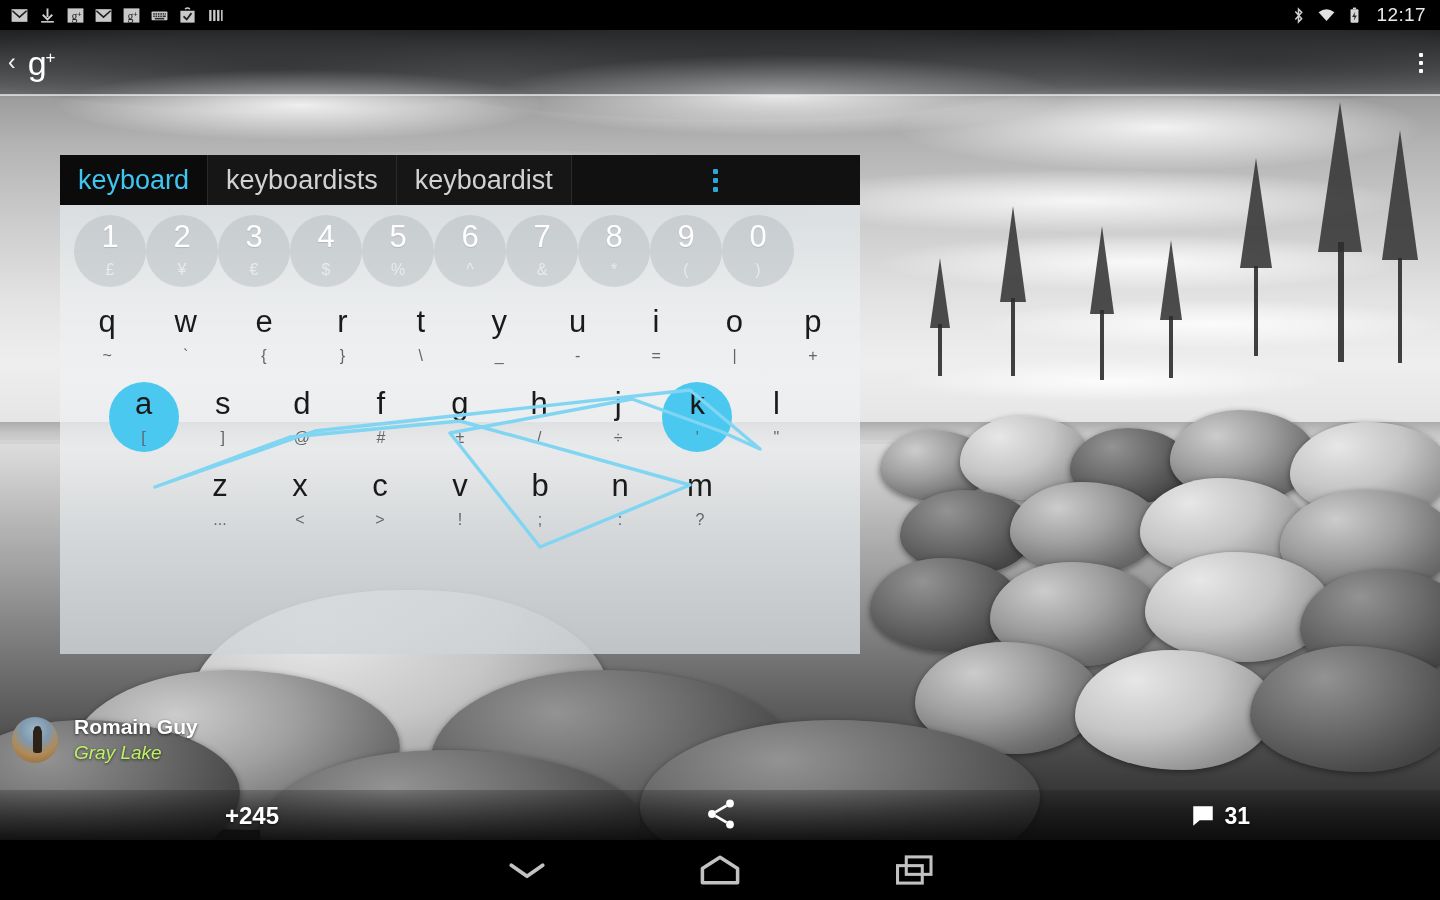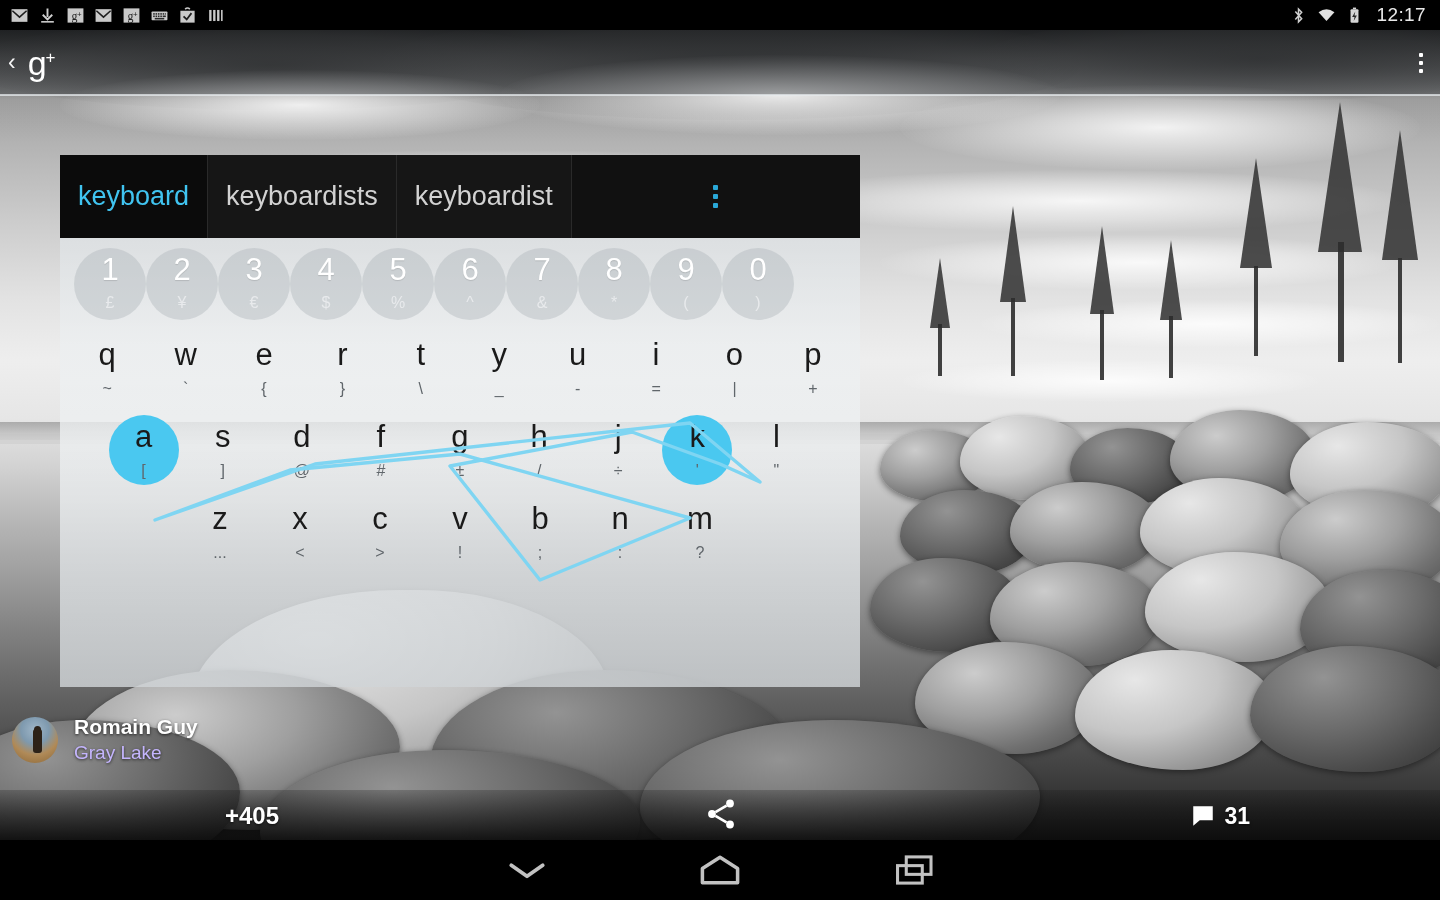--- a/index.html
+++ b/index.html
@@ -86,21 +86,21 @@
   #ab-divider {
     position: absolute; left: 0; top: 94px; width: 1440px; height: 2px;
     background: rgba(230,233,236,0.75); z-index: 41;
   }
 
   
   #kb {
     position: absolute; left: 60px; top: 155px; width: 800px; height: 515px; z-index: 60;
   }
   #suggestions {
-    position: relative; height: 83px; display: flex; align-items: stretch;
+    position: relative; height: 50px; display: flex; align-items: stretch;
     background: #0d0d0d;
   }
   .sugg {
     display: flex; align-items: center; justify-content: center;
     font-size: 27px; color: #d2d2d2; padding: 0 18px;
     border-right: 1px solid #2a2a2a;
     background: #161616;
   }
   .sugg.active { color: #40c4f0; background: #0b0b0b; font-weight: 400; }
   .sugg-overflow {
@@ -163,21 +163,21 @@
     background: radial-gradient(circle at 50% 28%, #9fb6c8 0%, #7e99ae 35%, #b08a58 62%, #8a6636 100%);
     position: relative;
   }
   #avatar .fig {
     position: absolute; left: 46%; top: 26%; width: 9px; height: 24px;
     background: #2d2218; border-radius: 3px;
   }
   #avatar .head { position: absolute; left: 47%; top: 19%; width: 7px; height: 7px; border-radius: 50%; background: #2b2118; }
   #post-text { margin-left: 16px; }
   #post-author { color: #fff; font-size: 21px; font-weight: bold; line-height: 1.25; text-shadow: 0 1px 3px rgba(0,0,0,.7); }
-  #post-place { color: #c4b5fd; font-size: 19px; line-height: 1.35; text-shadow: 0 1px 3px rgba(0,0,0,.7); }
+  #post-place { color: #bef264; font-size: 19px; line-height: 1.35; text-shadow: 0 1px 3px rgba(0,0,0,.7); font-style: italic; }
 
   #post-actions { position: absolute; left: 0; top: 790px; width: 1440px; height: 52px; z-index: 30; display: flex; align-items: center; }
   #plus-count { position: absolute; left: 225px; color: #fff; font-size: 24px; font-weight: bold; text-shadow: 0 1px 3px rgba(0,0,0,.7); }
   #share-btn { position: absolute; left: 703px; }
   #comment-group { position: absolute; right: 190px; display: flex; align-items: center; gap: 8px; }
   #comment-count { color: #fff; font-size: 23px; font-weight: bold; text-shadow: 0 1px 3px rgba(0,0,0,.7); }
 
   
   #navbar { position: absolute; left: 0; top: 840px; width: 1440px; height: 60px; background: #000; z-index: 70; }
   .navbtn { position: absolute; top: 0; height: 60px; width: 110px; display: flex; align-items: center; justify-content: center; }
@@ -532,21 +532,21 @@
       <div class="head"></div>
         <div class="fig"></div>
     </div>
     <div id="post-text">
       <div id="post-author">Romain Guy</div>
       <div id="post-place">Gray Lake</div>
     </div>
   </div>
 
   <div id="post-actions">
-    <div id="plus-count">+405</div>
+    <div id="plus-count">+245</div>
     <div id="share-btn">
       <svg width="36" height="36" viewBox="0 0 24 24">
         <circle cx="18" cy="5" r="2.6" fill="#fff"></circle>
           <circle cx="6" cy="12" r="2.6" fill="#fff"></circle>
           <circle cx="18" cy="19" r="2.6" fill="#fff"></circle>
         <path d="M8.3 10.8 L15.7 6.4 M8.3 13.2 L15.7 17.6" stroke="#fff" stroke-width="1.8"></path>
       </svg>
     </div>
     <div id="comment-group">
       <svg width="26" height="26" viewBox="0 0 24 24">

